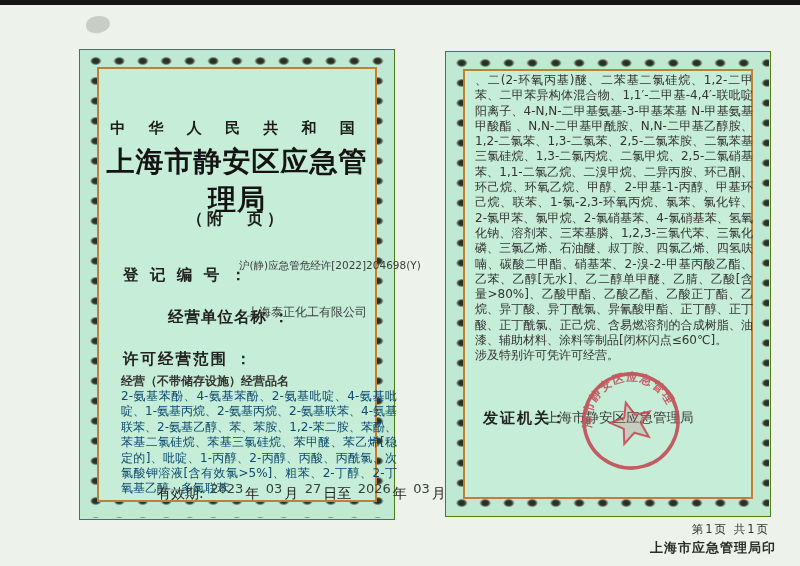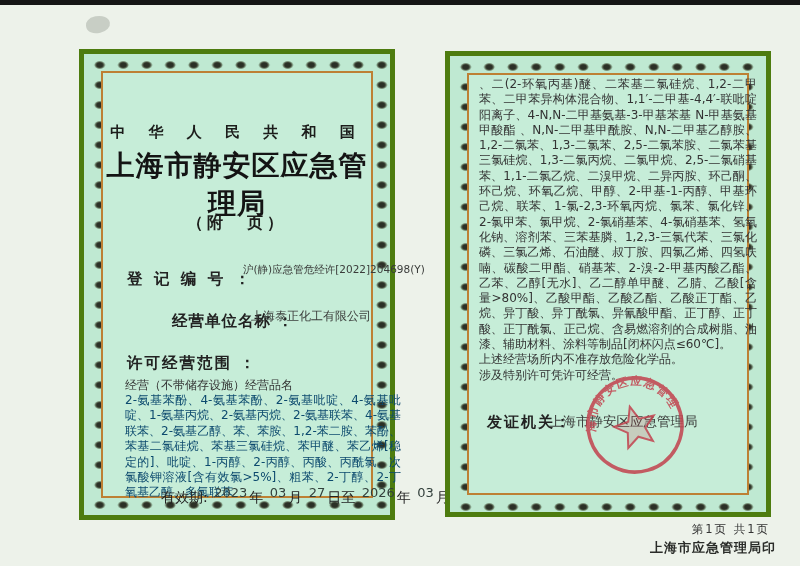--- a/index.html
+++ b/index.html
@@ -1,21 +1,21 @@
 <!DOCTYPE html>
 <html><head>
 <meta charset="utf-8">
 <style>
   html,body{margin:0;padding:0;}
   #scene{position:relative;width:800px;height:566px;background:#edf2ea;overflow:hidden;
          font-family:"DejaVu Sans",sans-serif;color:#2d2f2c;}
   .topbar{position:absolute;left:0;top:0;width:800px;height:5px;background:#161616;}
   .smudge{position:absolute;left:86px;top:16px;width:24px;height:17px;background:#b4bab0;
           border-radius:45% 55% 50% 50%;opacity:.65;transform:rotate(-12deg);}
-  .page{position:absolute;background:#bfe9d2;border:5px solid #4d7c0f;box-sizing:border-box;}
+  .page{position:absolute;background:#bfe9d2;border:1px solid #4d7c0f;box-sizing:border-box;}
   .beads{position:absolute;inset:1px;
          background-image:radial-gradient(ellipse 8px 6px at 50% 50%,
             #2b3026 0%, #2b3026 38%, #67755f 54%, #a9d2b9 68%, rgba(0,0,0,0) 72%);
          background-size:23.5px 20px;background-position:3px 0;}
   .inner{position:absolute;inset:17px;background:#c6edd8;border:2px solid #bd8034;}
   #page-left{left:79px;top:49px;width:316px;height:471px;}
   #page-right{left:445px;top:51px;width:326px;height:466px;}
   .abs{position:absolute;}
   .center{width:100%;text-align:center;}
   .country{top:50px;font-size:15px;font-weight:bold;letter-spacing:9px;color:#1c1d1b;}
@@ -55,41 +55,40 @@
       <div class="abs center title">上海市静安区应急管理局</div>
       <div class="abs center subtitle">（附　页）</div>
 
       <div class="abs flabel" style="left:24px;top:196px;letter-spacing:3px;">登 记 编 号 ：</div>
       <div class="abs fvalue" style="left:140px;top:190px;font-size:10.5px;">沪(静)应急管危经许[2022]204698(Y)</div>
 
       <div class="abs flabel" style="left:24px;top:238px;letter-spacing:1px;margin-left:45px;">经营单位名称 ：</div>
       <div class="abs fvalue" style="left:148px;top:235px;font-size:12px;">上海泰正化工有限公司</div>
 
       <div class="abs flabel" style="left:24px;top:280px;letter-spacing:2px;">许可经营范围 ：</div>
-      <div class="abs scopehead" style="left:22px;top:304px;">经营（不带储存设施）经营品名</div>
+      <div class="abs scopehead" style="left:22px;top:304px;font-weight:bold;">经营（不带储存设施）经营品名</div>
       <div class="abs scopebody" style="left:22px;top:320px;width:276px;">2-氨基苯酚、4-氨基苯酚、2-氨基吡啶、4-氨基吡啶、1-氨基丙烷、2-氨基丙烷、2-氨基联苯、4-氨基联苯、2-氨基乙醇、苯、苯胺、1,2-苯二胺、苯酚、苯基二氯硅烷、苯基三氯硅烷、苯甲醚、苯乙烯[稳定的]、吡啶、1-丙醇、2-丙醇、丙酸、丙酰氯、次氯酸钾溶液[含有效氯&gt;5%]、粗苯、2-丁醇、2-丁氧基乙醇、多氯联苯</div>
 
       <div class="abs validity" style="left:58px;top:416px;">
         <span>有效期:</span>
         <span class="num">2023</span><span>年</span>
         <span class="num">03</span><span>月</span>
         <span class="num">27</span><span>日至</span>
         <span class="num">2026</span><span>年</span>
         <span class="num">03</span><span>月</span>
         <span class="num">26</span><span>日</span>
       </div>
     </div>
   </div>
 
   <div class="page" id="page-right">
     <div class="beads"></div>
     <div class="inner">
       <div class="flow">
         <div class="para">、二(2-环氧丙基)醚、二苯基二氯硅烷、1,2-二甲苯、二甲苯异构体混合物、1,1′-二甲基-4,4′-联吡啶阳离子、4-N,N-二甲基氨基-3-甲基苯基 N-甲基氨基甲酸酯 、N,N-二甲基甲酰胺、N,N-二甲基乙醇胺、1,2-二氯苯、1,3-二氯苯、2,5-二氯苯胺、二氯苯基三氯硅烷、1,3-二氯丙烷、二氯甲烷、2,5-二氯硝基苯、1,1-二氯乙烷、二溴甲烷、二异丙胺、环己酮、环己烷、环氧乙烷、甲醇、2-甲基-1-丙醇、甲基环己烷、联苯、1-氯-2,3-环氧丙烷、氯苯、氯化锌、2-氯甲苯、氯甲烷、2-氯硝基苯、4-氯硝基苯、氢氧化钠、溶剂苯、三苯基膦、1,2,3-三氯代苯、三氯化磷、三氯乙烯、石油醚、叔丁胺、四氯乙烯、四氢呋喃、碳酸二甲酯、硝基苯、2-溴-2-甲基丙酸乙酯、乙苯、乙醇[无水]、乙二醇单甲醚、乙腈、乙酸[含量&gt;80%]、乙酸甲酯、乙酸乙酯、乙酸正丁酯、乙烷、异丁酸、异丁酰氯、异氰酸甲酯、正丁醇、正丁酸、正丁酰氯、正己烷、含易燃溶剂的合成树脂、油漆、辅助材料、涂料等制品[闭杯闪点≤60℃]。</div>
-        <div class="note">上述经营场所内不准存放危险化学品。</div>
         <div class="note">涉及特别许可凭许可经营。</div>
       </div>
 
       <div class="abs issuer-label">发证机关：</div>
       <div class="abs issuer-value">上海市静安区应急管理局</div>
 
       <div class="abs seal">
         <svg width="104" height="104" viewBox="0 0 104 104">
           <circle cx="52" cy="52" r="47" fill="none" stroke="#c2424e" stroke-width="3.5"></circle>
           <path d="M52 33 L57.6 47.0 L72.6 48.0 L61.1 57.6 L64.8 72.2 L52 64.2 L39.2 72.2 L42.9 57.6 L31.4 48.0 L46.4 47.0 Z" fill="rgba(194,66,78,0.22)" stroke="#c2424e" stroke-width="2"></path>

